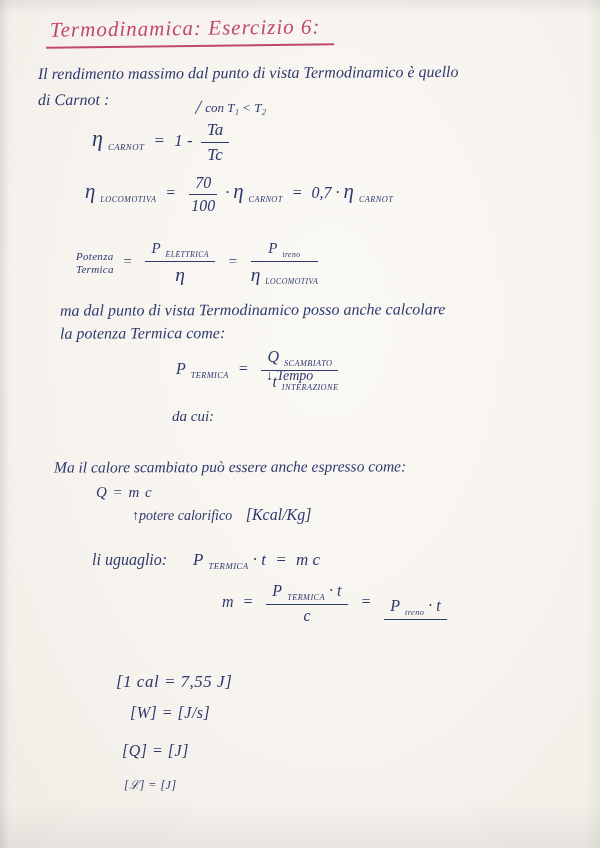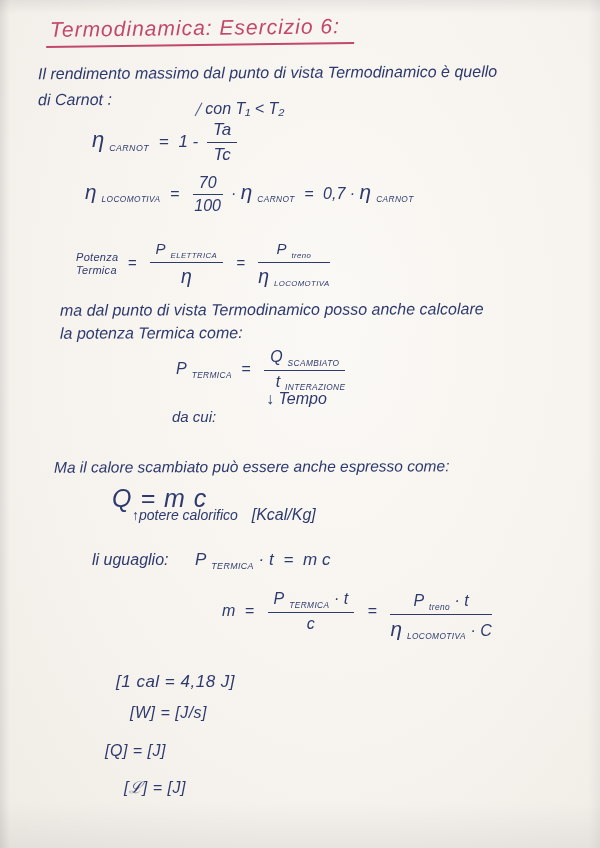--- a/index.html
+++ b/index.html
@@ -6,21 +6,21 @@
   .paper{
     position:relative;
     width:600px;height:848px;
     overflow:hidden;
     background:
       linear-gradient(90deg, rgba(70,70,80,.12), rgba(70,70,80,0) 10px),
       linear-gradient(-90deg, rgba(70,70,80,.06), rgba(70,70,80,0) 12px),
       linear-gradient(180deg, rgba(70,70,80,.09), rgba(70,70,80,0) 14px),
       linear-gradient(0deg, rgba(70,70,80,.07), rgba(70,70,80,0) 46px),
       radial-gradient(ellipse at 55% 38%, #fbf9f5 0%, #f6f3ee 60%, #efece5 100%);
-    font-family:Liberation Sans, sans-serif;
+    font-family:Liberation Serif, serif;
   }
   .hw{
     position:absolute;
     font-style:italic;
     color:var(--ink, #2e3a6e);
     white-space:nowrap;
   }
   .red{ color:var(--title-red, #c2486a); }
   .sub{
     font-size:0.52em;
@@ -57,21 +57,21 @@
 
 <div class="paper">
 
   <div class="hw red title" style="left:46px;top:16px;">Termodinamica: Esercizio 6:</div>
 
   <div class="hw" style="left:38px;top:60px;font-size:16px;line-height:26px;transform:rotate(-0.3deg);">
     <span class="line">Il rendimento massimo dal punto di vista Termodinamico è quello</span>
     <span class="line">di Carnot :</span>
   </div>
 
-  <div class="hw" style="left:198px;top:100px;font-size:16px;">
+  <div class="hw" style="left:198px;top:100px;font-size:13px;">
     <span class="slash"></span><span>con T₁ &lt; T₂</span>
   </div>
 
   <div class="hw" style="left:92px;top:120px;font-size:17px;">
     <span><span class="eta">η</span><span class="sub">CARNOT</span></span>
     <span class="sp">=</span>
     <span>1 -</span>
     <span class="frac">
       <span class="num">Ta</span>
       <span class="den">Tc</span>
@@ -117,31 +117,31 @@
 
   <div class="hw" style="left:176px;top:348px;font-size:16px;">
     <span><span>P</span><span class="sub">TERMICA</span></span>
     <span class="sp">=</span>
     <span class="frac">
       <span class="num"><span>Q</span><span class="sub">SCAMBIATO</span></span>
       <span class="den" style="text-align:right;"><span>t</span><span class="sub">INTERAZIONE</span></span>
     </span>
   </div>
 
-  <div class="hw" style="left:266px;top:390px;font-size:16px;">
+  <div class="hw" style="left:266px;top:368px;font-size:14px;">
     <span>↓</span>
     <span>Tempo</span>
   </div>
 
   <div class="hw" style="left:172px;top:408px;font-size:15px;">da cui:</div>
 
 
   <div class="hw" style="left:54px;top:458px;font-size:15.5px;transform:rotate(-0.2deg);">Ma il calore scambiato può essere anche espresso come:</div>
 
-  <div class="hw" style="left:112px;top:484px;font-size:25px;letter-spacing:1px;text-align:center;">Q = m c</div>
+  <div class="hw" style="left:96px;top:484px;font-size:15px;letter-spacing:1px;text-align:center;">Q = m c</div>
 
   <div class="hw" style="left:92px;top:550px;font-size:16px;">
     <span>li uguaglio:</span>
     <span style="margin-left:22px;font-size:17px;">
       <span><span>P</span><span class="sub">TERMICA</span></span>
       <span>·</span>
       <span>t</span>
       <span class="sp">=</span>
       <span>m c</span>
     </span>
@@ -155,22 +155,21 @@
   <div class="hw" style="left:222px;top:582px;font-size:16px;">
     <span>m</span>
     <span class="sp">=</span>
     <span class="frac">
       <span class="num"><span>P</span><span class="sub">TERMICA</span> <span>·</span> <span>t</span></span>
       <span class="den">c</span>
     </span>
     <span class="sp">=</span>
     <span class="frac" style="margin-top:10px;">
       <span class="num"><span>P</span><span class="sub">treno</span> <span>·</span> <span>t</span></span>
-      <span class="den"><span class="eta">η</span><span class="sub">LOCOMOTIVA</span> <span>·</span> <span>C</span></span>
     </span>
   </div>
 
-  <div class="hw" style="left:116px;top:672px;font-size:17px;letter-spacing:.5px;">[1 cal = 4,18 J]</div>
+  <div class="hw" style="left:116px;top:672px;font-size:17px;letter-spacing:.5px;">[1 cal = 7,55 J]</div>
   <div class="hw" style="left:130px;top:704px;font-size:16px;letter-spacing:.5px;">[W] = [J/s]</div>
-  <div class="hw" style="left:105px;top:742px;font-size:16px;letter-spacing:.5px;">[Q] = [J]</div>
-  <div class="hw" style="left:124px;top:776px;font-size:16px;letter-spacing:.5px;">[ℒ] = [J]</div>
+  <div class="hw" style="left:122px;top:742px;font-size:16px;letter-spacing:.5px;">[Q] = [J]</div>
+  <div class="hw" style="left:124px;top:776px;font-size:12px;letter-spacing:.5px;">[ℒ] = [J]</div>
 
 </div>
 
 </body></html>

